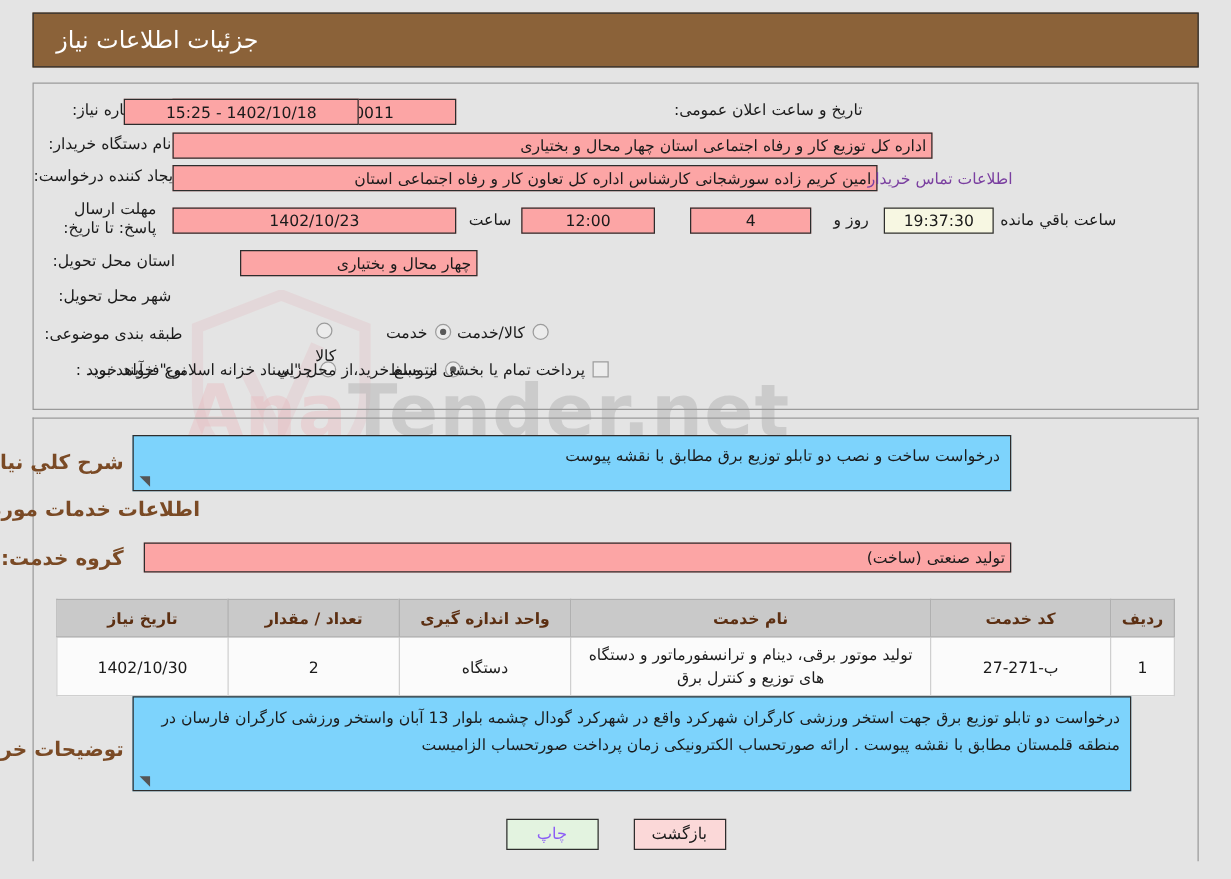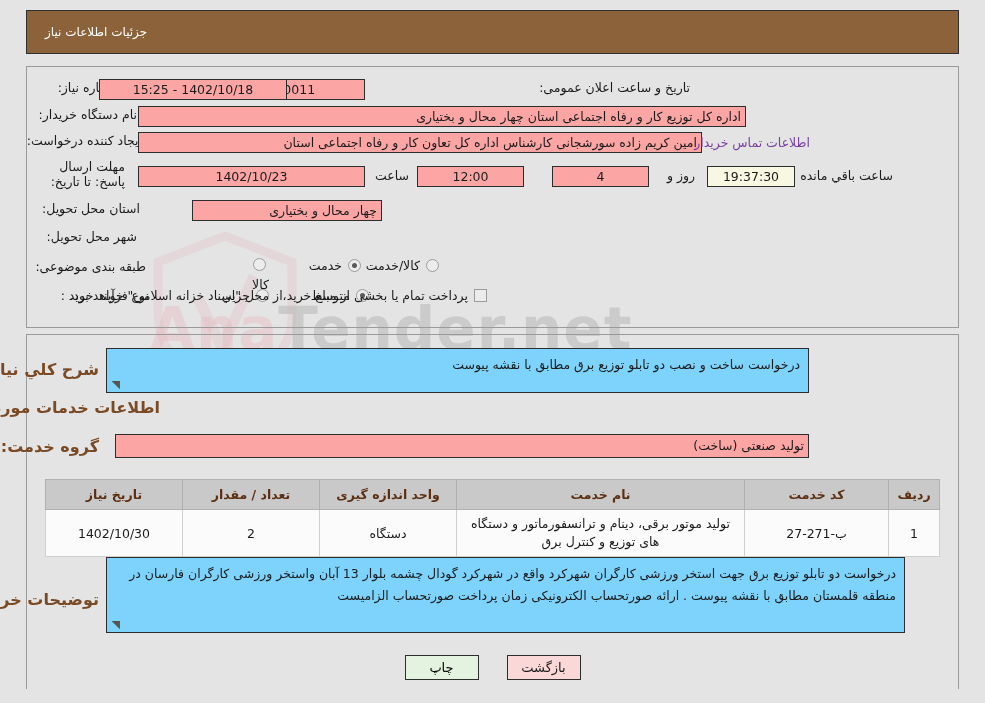--- a/index.html
+++ b/index.html
@@ -63,21 +63,21 @@
     font-size: 14px;
     display: flex;
     align-items: center;
     justify-content: flex-start;
     padding-right: 0;
     z-index: 2;
   }
   .header-bar .title {
     margin-right: auto;
     padding-left: 18px;
-    font-size: 12px;
+    font-size: 19px;
   }
 
   
   .panel {
     position: absolute;
     border: 1px solid #9a9a9a;
     box-sizing: border-box;
     background: transparent;
     z-index: 1;
   }
@@ -245,21 +245,21 @@
     font-size: 13px;
     height: 25px;
     min-width: 74px;
     line-height: 23px;
     text-align: center;
     cursor: pointer;
     box-sizing: border-box;
     padding: 0 10px;
   }
   .btn.back  { background: #fbd8d8; color: #1b1b1b; }
-  .btn.print { background: #e3f3e0; color: #000000; }
+  .btn.print { background: #e3f3e0; color: #8b5cf6; }
 </style>
 </head>
 <body>
 
 <div id="page">
 
   <div class="watermark">
     <svg class="wm-shield" viewBox="0 0 150 160">
       <path d="M75 4 L142 30 L142 82 C142 122 110 146 75 156 C40 146 8 122 8 82 L8 30 Z" fill="none" stroke="#e3bcc0" stroke-width="9"></path>
       <path d="M48 66 L72 116 L104 44" fill="none" stroke="#e3bcc0" stroke-width="11"></path>

